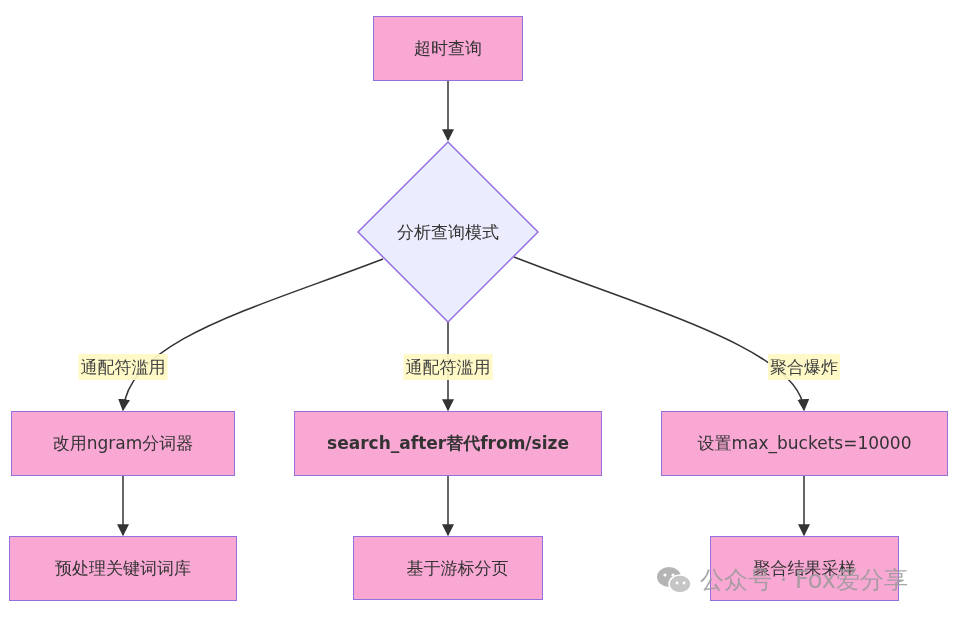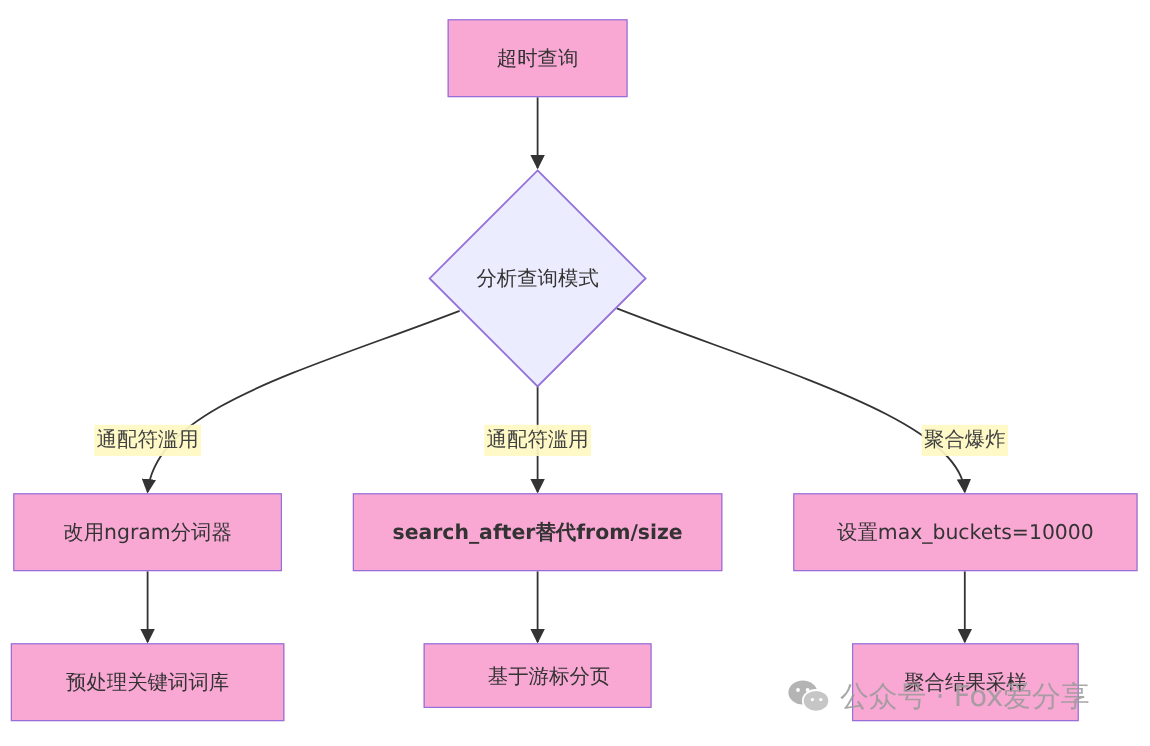--- a/index.html
+++ b/index.html
@@ -56,21 +56,21 @@
 <div class="node" style="left:294px;top:411px;width:308px;height:65px;font-weight:bold;">
   <span>search_after替代from/size</span>
 </div>
 <div class="node" style="left:661px;top:411px;width:287px;height:65px;">
   <span>设置max_buckets=10000</span>
 </div>
 
 <div class="node" style="left:9px;top:536px;width:228px;height:65px;">
   <span>预处理关键词词库</span>
 </div>
-<div class="node" style="left:353px;top:536px;width:190px;height:54px;padding-left:19px;">
+<div class="node" style="left:353px;top:536px;width:190px;height:64px;padding-left:19px;">
   <span>基于游标分页</span>
 </div>
 <div class="node" style="left:710px;top:536px;width:189px;height:65px;">
   <span>聚合结果采样</span>
 </div>
 
 <div class="watermark">
   <svg width="36" height="30" viewBox="0 0 36 30">
     <ellipse cx="13" cy="12" rx="12" ry="10" fill="#a8a8a8"></ellipse>
     <ellipse cx="24" cy="19" rx="11" ry="9" fill="#bdbdbd" stroke="#ffffff" stroke-width="1.5"></ellipse>

